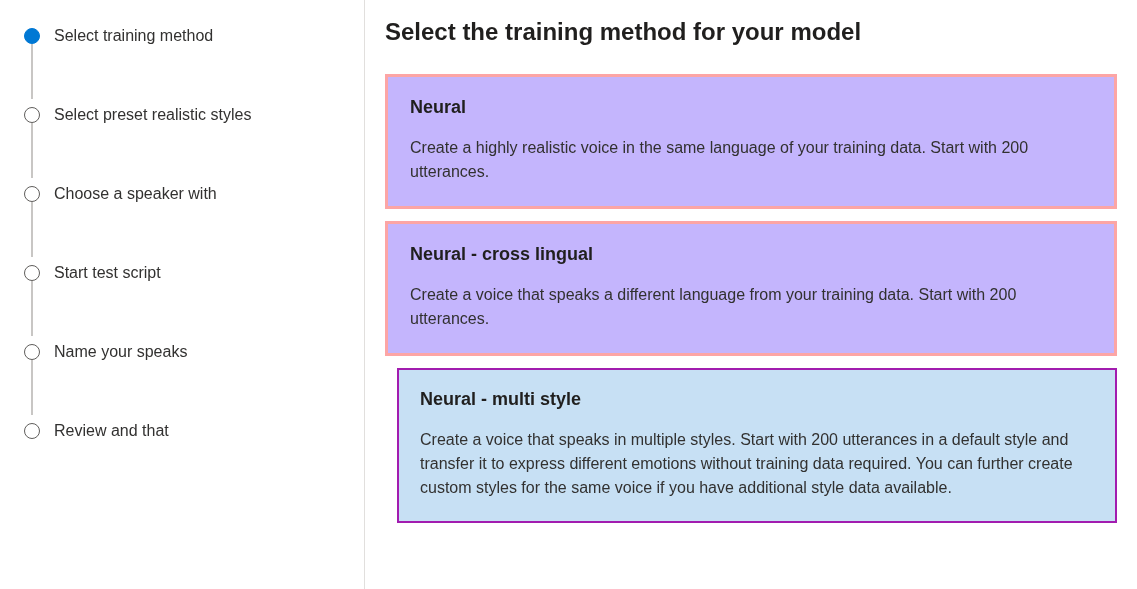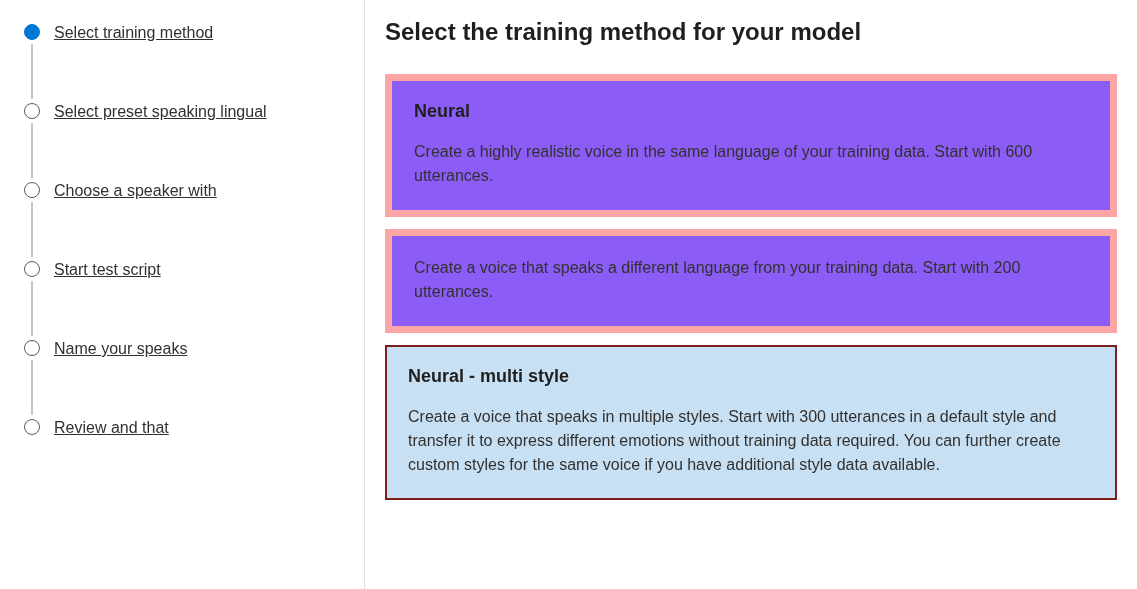--- a/index.html
+++ b/index.html
@@ -21,25 +21,24 @@
       padding: 24px 20px 20px 24px;
       border-right: 1px solid #e1dfdd;
       position: relative;
     }
     .step-list {
       list-style: none;
       position: relative;
     }
     .step-item {
       display: flex;
-      align-items: flex-start;
+      align-items: center;
       position: relative;
       height: 24px;
       margin-bottom: 55px;
-      text-decoration: underline;
     }
     .step-item:last-child {
       margin-bottom: 0;
     }
     .step-circle {
       width: 16px;
       height: 16px;
       border-radius: 50%;
       border: 1.5px solid #605e5c;
       background: #ffffff;
@@ -72,30 +71,31 @@
       flex: 1;
       padding: 18px 20px 8px 20px;
     }
     .page-title {
       font-size: 24px;
       font-weight: 600;
       color: #201f1e;
       margin-bottom: 28px;
     }
     .option-card {
-      border: 7px solid #fca5a5;
+      border: 3px solid #fca5a5;
       padding: 20px 22px 22px 22px;
       margin-bottom: 12px;
-      background: #8b5cf6;
+      background: #c4b5fd;
       cursor: pointer;
     }
     .option-card.selected {
       background: #c7e0f4;
-      border: 2px solid #7f1d1d;
+      border: 2px solid #a21caf;
       padding: 19px 21px 21px 21px;
+      margin-left: 12px;
     }
     .option-title {
       font-size: 18px;
       font-weight: 700;
       color: #201f1e;
       margin-bottom: 18px;
     }
     .option-desc {
       font-size: 16px;
       color: #323130;
@@ -107,21 +107,21 @@
 
 <nav class="sidebar">
   <ul class="step-list">
     <li class="step-item">
       <span class="step-circle active"></span>
       <span class="step-label">Select training method</span>
       <span class="step-connector"></span>
     </li>
     <li class="step-item">
       <span class="step-circle"></span>
-      <span class="step-label">Select preset speaking lingual</span>
+      <span class="step-label">Select preset realistic styles</span>
       <span class="step-connector"></span>
     </li>
     <li class="step-item">
       <span class="step-circle"></span>
       <span class="step-label">Choose a speaker with</span>
       <span class="step-connector"></span>
     </li>
     <li class="step-item">
       <span class="step-circle"></span>
       <span class="step-label">Start test script</span>
@@ -138,24 +138,25 @@
 
     </li>
   </ul>
 </nav>
 
 <main class="main">
   <h1 class="page-title">Select the training method for your model</h1>
 
   <div class="option-card">
     <div class="option-title">Neural</div>
-    <div class="option-desc">Create a highly realistic voice in the same language of your training data. Start with 600 utterances.</div>
+    <div class="option-desc">Create a highly realistic voice in the same language of your training data. Start with 200 utterances.</div>
   </div>
 
   <div class="option-card">
+    <div class="option-title">Neural - cross lingual</div>
     <div class="option-desc">Create a voice that speaks a different language from your training data. Start with 200 utterances.</div>
   </div>
 
   <div class="option-card selected">
     <div class="option-title">Neural - multi style</div>
-    <div class="option-desc">Create a voice that speaks in multiple styles. Start with 300 utterances in a default style and transfer it to express different emotions without training data required. You can further create custom styles for the same voice if you have additional style data available.</div>
+    <div class="option-desc">Create a voice that speaks in multiple styles. Start with 200 utterances in a default style and transfer it to express different emotions without training data required. You can further create custom styles for the same voice if you have additional style data available.</div>
   </div>
 </main>
 
 </body></html>

